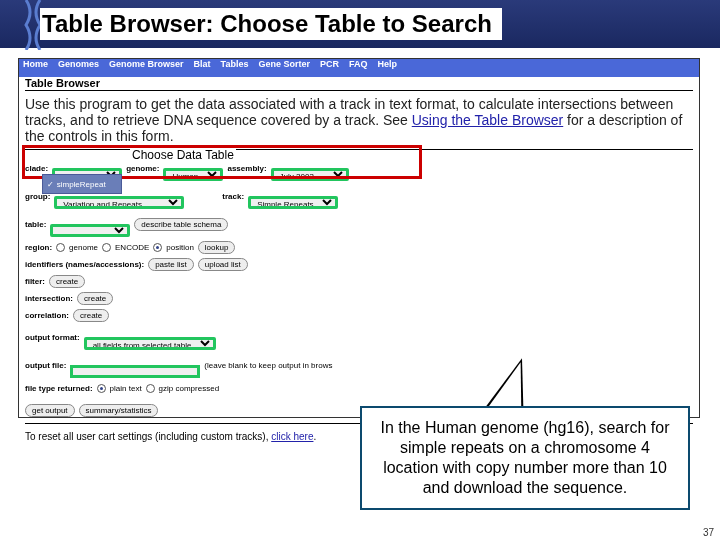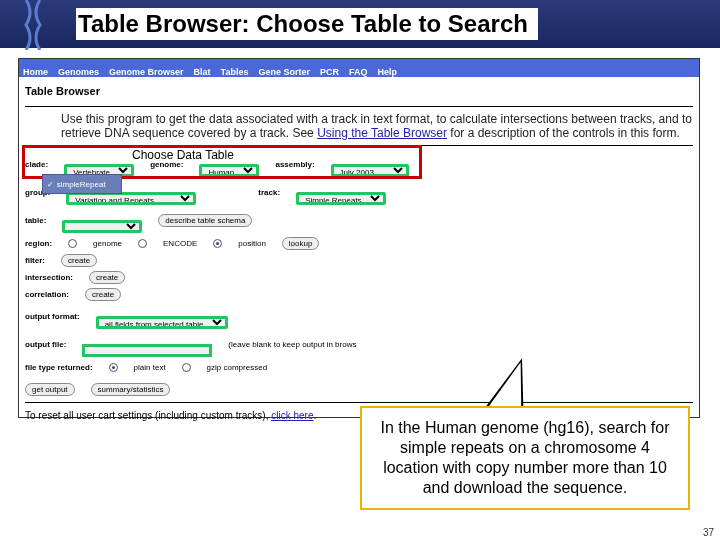--- a/index.html
+++ b/index.html
@@ -1,39 +1,39 @@
 <!DOCTYPE html>
 <html><head>
 <meta charset="utf-8">
 <style>
   * { box-sizing: border-box; margin: 0; padding: 0; }
   body { width: 720px; height: 540px; font-family: Arial, sans-serif; background: #fff; overflow: hidden; position: relative; }
   .banner { background: linear-gradient(#2a3a7a, #1a2860); height: 48px; position: relative; }
   .dna-icon { position: absolute; left: 20px; top: 0px; }
-  .slide-title { position: absolute; left: 40px; top: 8px; font-size: 24px; font-weight: bold; color: #000; background: #fff; padding: 2px 10px 2px 2px; margin-left: 36px; }
+  .slide-title { position: absolute; left: 40px; top: 8px; font-size: 24px; font-weight: bold; color: #000; background: #fff; padding: 2px 10px 2px 2px; }
   .screenshot { position: absolute; left: 18px; top: 58px; width: 682px; height: 360px; border: 1px solid #333; background: #fff; font-size: 9px; }
-  .navbar { background: #4a68d8; color: #fff; height: 18px; display: flex; align-items: flex-end; padding: 0 4px; gap: 10px; font-weight: bold; font-size: 9px; }
+  .navbar { background: #4a68d8; color: #fff; height: 18px; display: flex; align-items: flex-start; padding: 0 4px; gap: 10px; font-weight: bold; font-size: 9px; }
   .navbar span { cursor: pointer; }
-  .tb-title { font-weight: bold; font-size: 11px; padding: 8px 6px; }
+  .tb-title { font-weight: bold; font-size: 11px; padding: 0 6px; }
   .hr { border: none; border-top: 1px solid #000; margin: 1px 6px; }
-  .intro { padding: 4px 6px; font-size: 12px; color: #222; margin-left: 36px; }
+  .intro { padding: 4px 6px; font-size: 14px; color: #222; }
   .intro a { color: #22a; text-decoration: underline; }
   .form-area { padding: 2px 6px; font-size: 8px; }
-  .row { display: flex; align-items: center; gap: 16px; margin: 3px 0; min-height: 14px; }
+  .row { display: flex; align-items: center; gap: 4px; margin: 3px 0; min-height: 14px; }
   .row b { font-weight: bold; }
   select.sel, input.txt { font-size: 8px; height: 13px; border: 3px solid #22c55e; background: #f0f0f0; padding: 0 2px; margin-top: 12px; }
   .btn { font-size: 8px; height: 13px; border: 1px solid #888; border-radius: 7px; background: #eee; padding: 0 6px; display: inline-flex; align-items: center; cursor: pointer; }
   .sel { border-radius: 2px; }
   .radio { width: 9px; height: 9px; border-radius: 50%; border: 1px solid #555; display: inline-block; background: #fff; position: relative; }
   .radio.on::after { content: ""; position: absolute; inset: 2px; border-radius: 50%; background: #348; }
   .redbox { position: absolute; border: 3px solid #c00; left: 22px; top: 145px; width: 400px; height: 34px; z-index: 5; pointer-events: none;}
   .dropdown-pop { position: absolute; left: 42px; top: 174px; width: 80px; height: 20px; background: #6a7eb8; color: #fff; font-size: 8px; display: flex; align-items: center; padding: 2px 4px; border: 1px solid #4a5a98; z-index: 6; }
   .dropdown-pop .chk { color: #fff; margin-right: 3px; }
   .callout-label { position: absolute; left: 130px; top: 148px; background: #fff; font-size: 12px; color: #000; z-index: 7; padding: 0 2px; }
-  .speech { position: absolute; right: 30px; bottom: 30px; width: 330px; background: #fff; border: 2px solid #eab308; padding: 10px 12px; font-size: 16px; text-align: center; line-height: 1.25; z-index: 10; }
+  .speech { position: absolute; right: 30px; bottom: 30px; width: 330px; background: #fff; border: 2px solid #0c4a6e; padding: 10px 12px; font-size: 16px; text-align: center; line-height: 1.25; z-index: 10; }
   .speech-tail { position: absolute; right: 250px; bottom: 180px; width: 0; height: 0; z-index: 9; }
   .speech-tail::before { content: ""; position: absolute; width: 0; height: 0; border-left: 25px solid transparent; border-right: 60px solid transparent; border-bottom: 120px solid #000; transform: rotate(25deg); left: 0; top: 0; }
   .speech-tail::after { content: ""; position: absolute; width: 0; height: 0; border-left: 22px solid transparent; border-right: 55px solid transparent; border-bottom: 114px solid #fff; transform: rotate(25deg); left: 3px; top: 4px; }
   .slidenum { position: absolute; right: 6px; bottom: 2px; font-size: 10px; color: #333; }
   .reset { padding: 6px; font-size: 10px; }
   .reset a { color: #22a; text-decoration: underline; }
 </style>
 </head>
 <body>
 
@@ -92,20 +92,25 @@
       <b>region:</b>
       <span class="radio"></span>
       <span>genome</span>
       <span class="radio"></span>
       <span>ENCODE</span>
       <span class="radio on"></span>
       <span>position</span>
       <span class="btn">lookup</span>
     </div>
 
+    <div class="row">
+      <b>identifiers (names/accessions):</b>
+      <span class="btn">paste list</span>
+      <span class="btn">upload list</span>
+    </div>
 
     <div class="row">
       <b>filter:</b>
       <span class="btn">create</span>
     </div>
 
     <div class="row">
       <b>intersection:</b>
       <span class="btn">create</span>
     </div>

